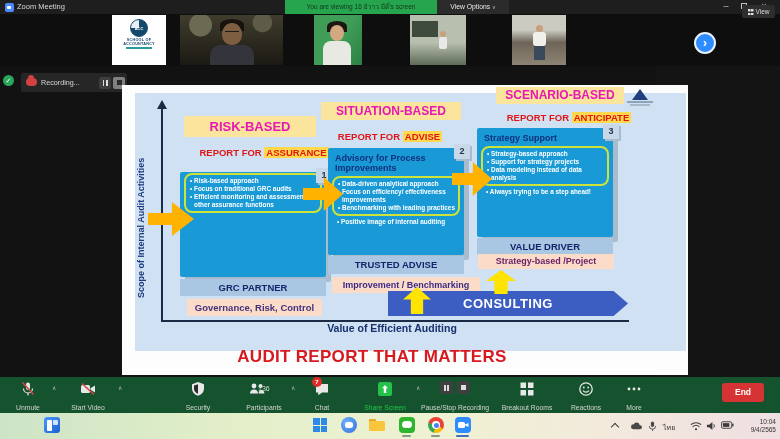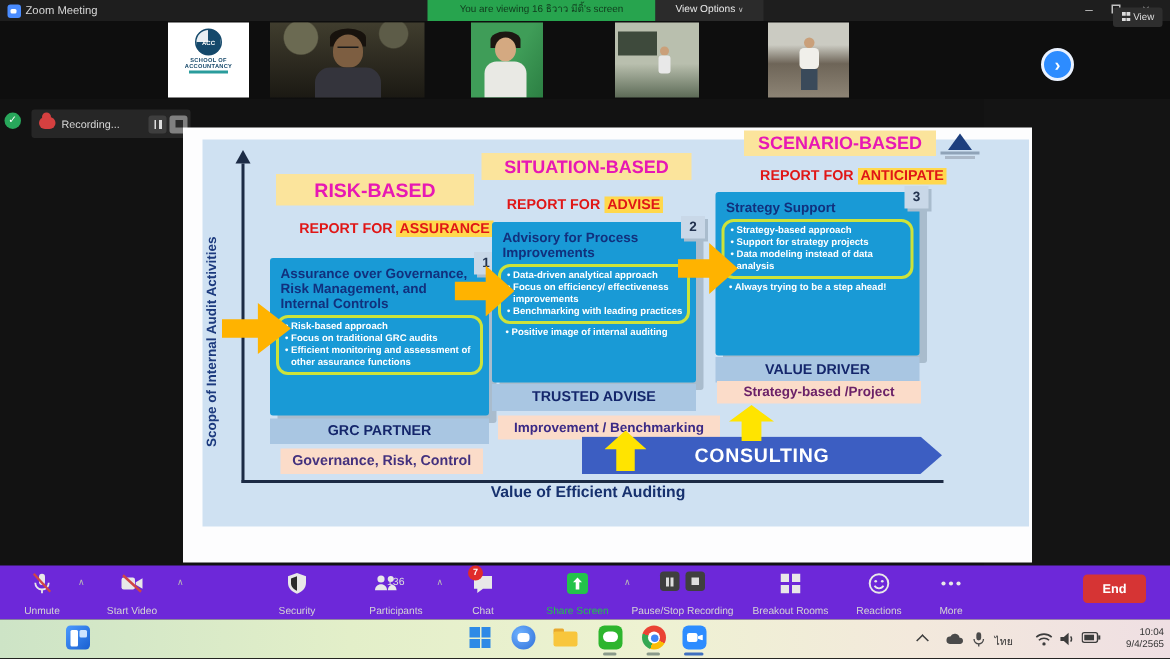--- a/index.html
+++ b/index.html
@@ -108,21 +108,21 @@
   #oarrow-2 { left:330px; top:77px; width:40px; height:34px; }
   .uarrow { position:absolute; background:#ffe400; clip-path:polygon(50% 0,100% 46%,72% 46%,72% 100%,28% 100%,28% 46%,0 46%); filter:drop-shadow(1px 1px 0 #c0a800); z-index:5; }
   #uarrow-0 { left:281px; top:202px; width:28px; height:27px; }
   #uarrow-1 { left:364px; top:185px; width:30px; height:24px; }
   #iia-logo { position:absolute; left:501px; top:4px; width:34px; height:26px; text-align:center; }
   #iia-logo .tri { margin:0 auto; width:0; height:0; border-left:8px solid transparent; border-right:8px solid transparent; border-bottom:11px solid #1d3f7e; }
   #iia-logo .bar1 { margin:1px auto 1px; width:26px; height:2px; background:#8fa3b8; }
   #iia-logo .bar2 { margin:0 auto; width:20px; height:2px; background:#aab8c8; }
 
   
-  #toolbar { position:absolute; left:0; top:377px; width:780px; height:36px; background:#6d28d9; }
+  #toolbar { position:absolute; left:0; top:377px; width:780px; height:36px; background:#14532d; }
   .tb-item { position:absolute; top:0; height:36px; text-align:center; }
   .tb-label { position:absolute; left:0; right:0; bottom:2px; font-size:6.8px; color:#d4d4d4; white-space:nowrap; }
   .tb-icon { position:absolute; left:50%; top:4px; transform:translateX(-50%); width:16px; height:16px; }
   .tb-chev { position:absolute; font-size:6px; color:#b8b8b8; top:7px; }
   #tb-share .tb-label { color:#23c34a; }
   #tb-chat .badge { position:absolute; left:10px; top:0px; width:10px; height:10px; border-radius:50%; background:#e02b2b; color:#fff; font-size:6px; line-height:10px; font-weight:bold; }
   #count-136 { position:absolute; left:20px; top:8px; font-size:7px; color:#ddd; }
   .recbtn { position:absolute; top:4px; width:13px; height:13px; border-radius:2.5px; background:#3f3f3f; }
   #tb-end { position:absolute; left:722px; top:6px; width:42px; height:19px; background:#d63434; border-radius:3px; color:#fff; font-size:8.5px; font-weight:bold; text-align:center; line-height:19px; }
 
@@ -209,21 +209,20 @@
       <div class="band" id="band-0">RISK-BASED</div>
       <div class="band" id="band-1">SITUATION-BASED</div>
       <div class="band" id="band-2">SCENARIO-BASED</div>
 
       <div class="report" id="report-0"><span>REPORT FOR </span><span class="hl">ASSURANCE</span></div>
       <div class="report" id="report-1"><span>REPORT FOR </span><span class="hl">ADVISE</span></div>
       <div class="report" id="report-2"><span>REPORT FOR </span><span class="hl">ANTICIPATE</span></div>
 
       <div class="cyanbox" id="box-0">
         <div class="badge">1</div>
-        <div class="btitle">Assurance over Governance, Risk Management, and Internal Controls</div>
         <div class="ybox">
           <div class="bullet">Risk-based approach</div>
           <div class="bullet">Focus on traditional GRC audits</div>
           <div class="bullet">Efficient monitoring and assessment of other assurance functions</div>
         </div>
       </div>
       <div class="cyanbox" id="box-1">
         <div class="badge">2</div>
         <div class="btitle">Advisory for Process Improvements</div>
         <div class="ybox">
@@ -247,20 +246,21 @@
       <div class="role" id="role-0">GRC PARTNER</div>
       <div class="role" id="role-1">TRUSTED ADVISE</div>
       <div class="role" id="role-2">VALUE DRIVER</div>
 
       <div class="pstrip" id="strip-0">Governance, Risk, Control</div>
       <div class="pstrip" id="strip-1">Improvement / Benchmarking</div>
       <div class="pstrip" id="strip-2">Strategy-based /Project</div>
 
       <div id="consulting">CONSULTING</div>
       <div id="xaxis-label">Value of Efficient Auditing</div>
+      <div id="footer-title">AUDIT REPORT THAT MATTERS</div>
 
       <div class="oarrow" id="oarrow-0"></div>
       <div class="oarrow" id="oarrow-1"></div>
       <div class="oarrow" id="oarrow-2"></div>
       <div class="uarrow" id="uarrow-0"></div>
       <div class="uarrow" id="uarrow-1"></div>
 
       <div id="iia-logo">
         <div class="tri"></div>
           <div class="bar1"></div>

